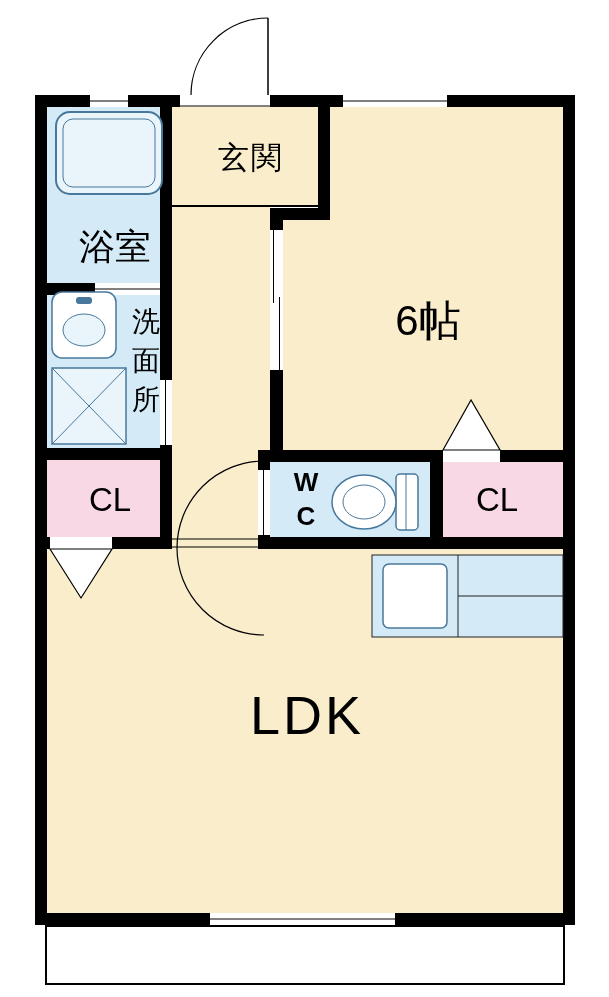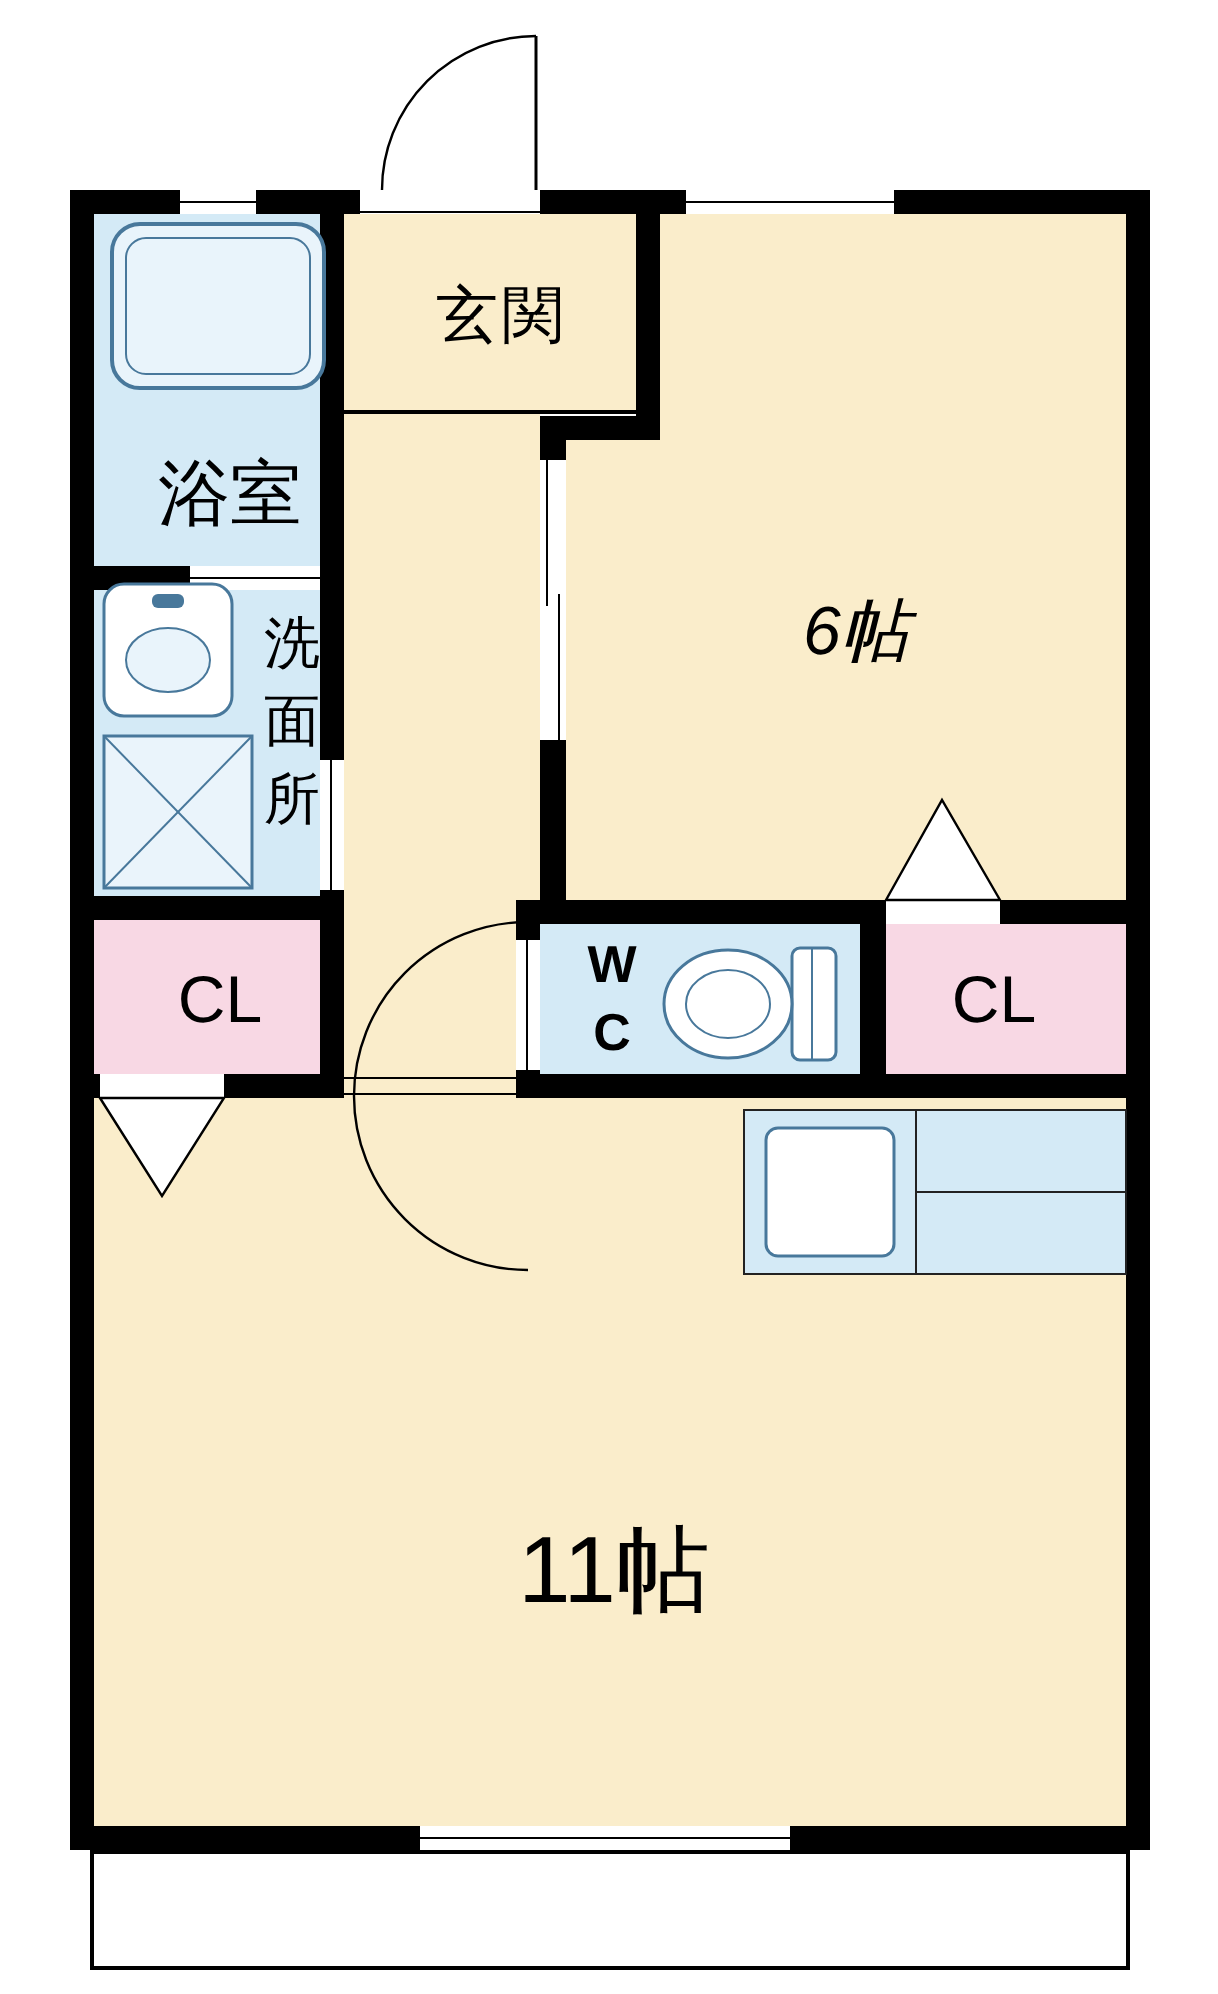--- a/index.html
+++ b/index.html
@@ -129,23 +129,23 @@
 
     <g>
       <line x1="172" y1="206" x2="318" y2="206" stroke="#000" stroke-width="2"></line>
     </g>
   </svg>
 
   <div class="balcony" style="left:45px; top:925px; width:520px; height:60px;"></div>
 
   <div class="lbl" style="left:196px; top:138px; width:110px; font-size:31px; letter-spacing:2px;">玄関</div>
   <div class="lbl" style="left:60px;  top:224px; width:110px; font-size:36px;">浴室</div>
-  <div class="lbl" style="left:330px; top:294px; width:196px; font-size:34px;font-style:italic;">6帖</div>
+  <div class="lbl" style="left:330px; top:294px; width:196px; font-size:42px;">6帖</div>
   <div class="lbl" style="left:126px; top:302px; width:40px;  font-size:28px; line-height:1.4;">洗
 面
 所</div>
   <div class="lbl" style="left:60px;  top:479px; width:100px; font-size:33px;">CL</div>
   <div class="lbl" style="left:286px; top:466px; width:40px;  font-size:26px; font-weight:600; line-height:1.3;">W
 C</div>
   <div class="lbl" style="left:447px; top:479px; width:100px; font-size:33px;">CL</div>
-  <div class="lbl" style="left:157px; top:754px; width:300px; font-size:47px;">11帖</div>
+  <div class="lbl" style="left:157px; top:680px; width:300px; font-size:54px; letter-spacing:3px;">LDK</div>
 
 </div>
 
 </body></html>

